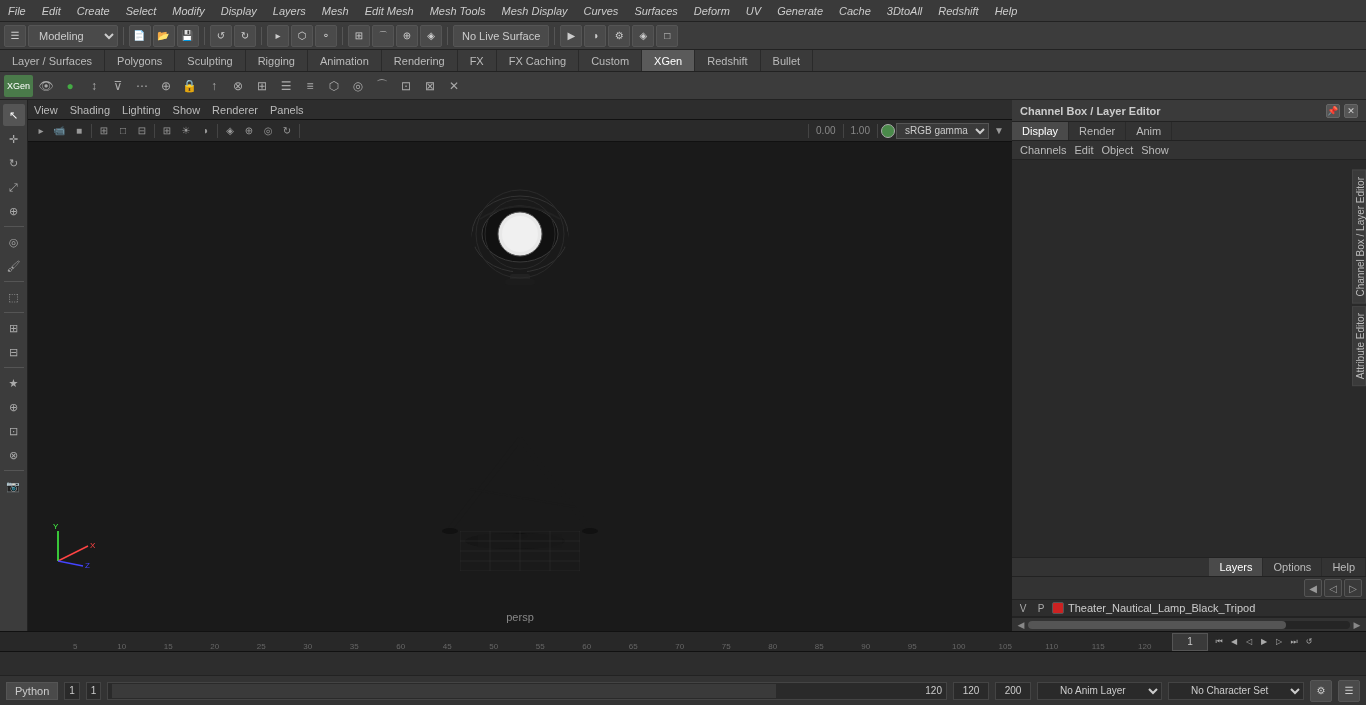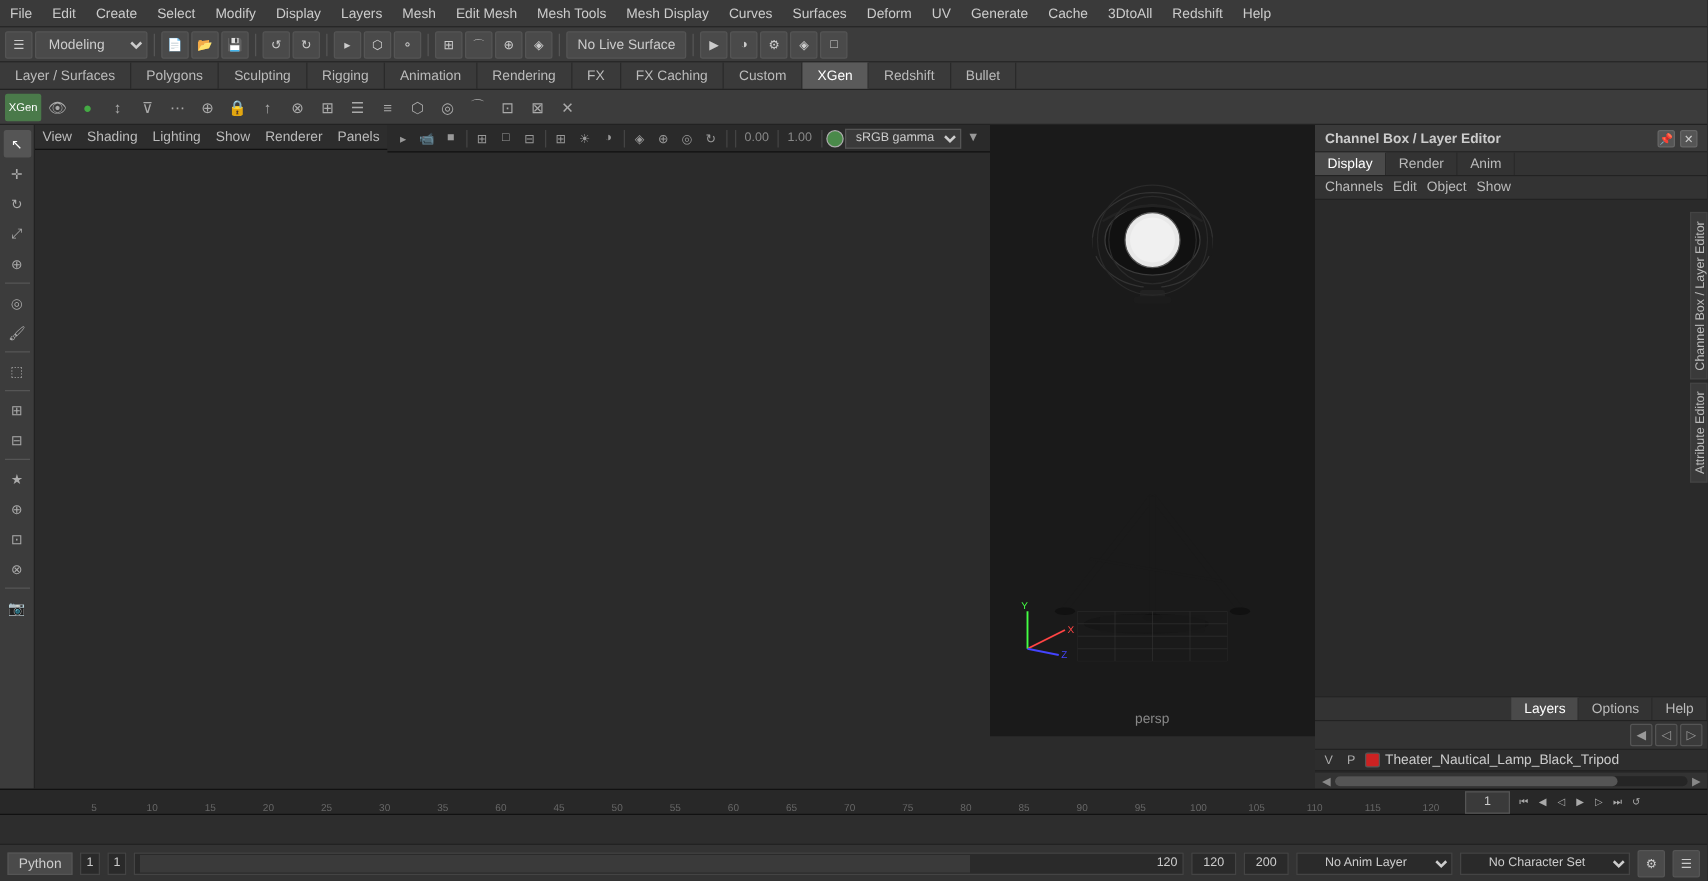--- a/index.html
+++ b/index.html
@@ -22,20 +22,21 @@
       display: flex;
       align-items: center;
       border-bottom: 1px solid #222;
     }
     .menu-item {
       padding: 2px 8px;
       color: #ccc;
       cursor: pointer;
       font-size: 11px;
       white-space: nowrap;
+      font-style: italic;
     }
 
     
     #toolbar1 {
       width: 100%;
       height: 28px;
       background: #3c3c3c;
       display: flex;
       align-items: center;
       border-bottom: 1px solid #222;
@@ -497,24 +498,24 @@
       height: 705px;
     }
     #center-row {
       display: flex;
       flex: 1;
       overflow: hidden;
     }
     #viewport-section {
       flex: 1;
       display: flex;
-      flex-direction: row;
+      flex-direction: column;
     }
     #right-column {
-      width: 314px;
+      width: 354px;
       display: flex;
       flex-direction: column;
       background: #2f2f2f;
     }
 
     
     .vtab-label {
       writing-mode: vertical-rl;
       transform: rotate(180deg);
       font-size: 10px;

